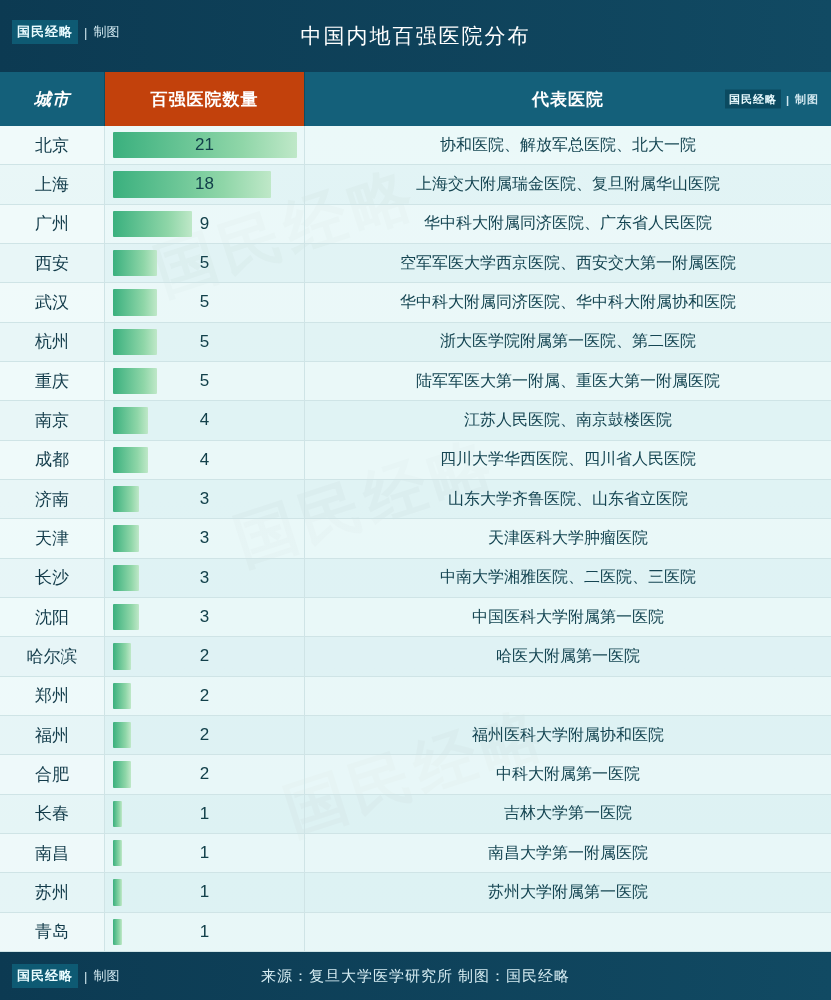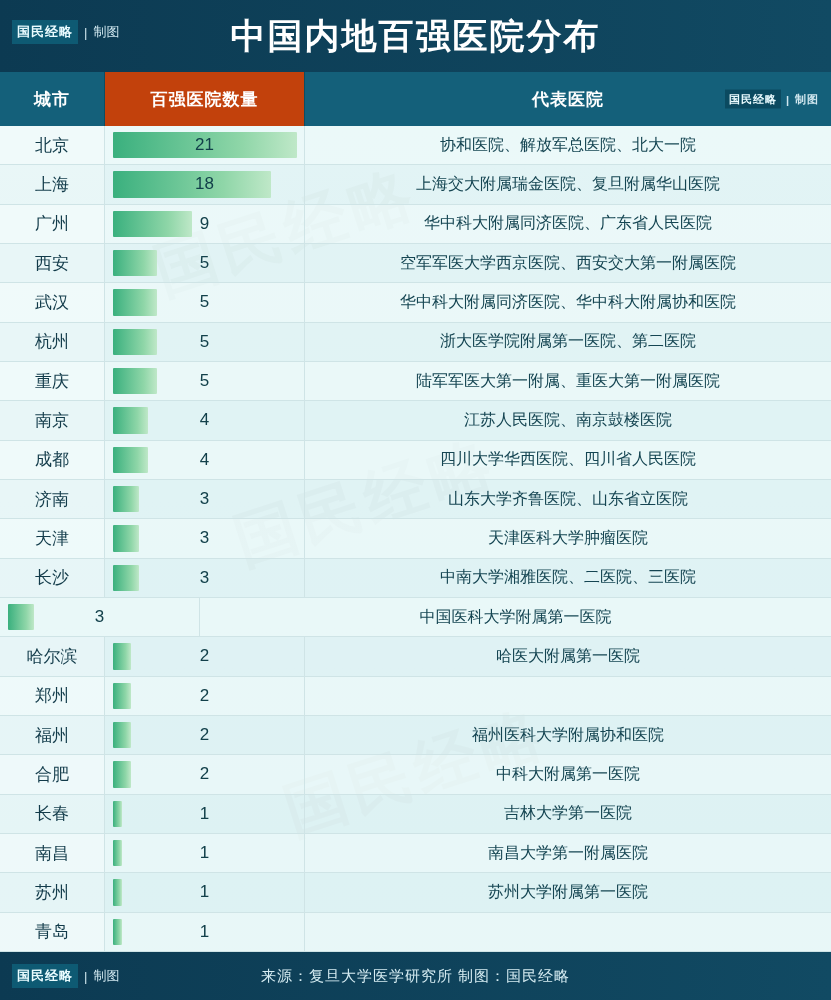--- a/index.html
+++ b/index.html
@@ -48,22 +48,22 @@
     background: #0d3c55;
     background: linear-gradient(90deg, #0c3a52 0%, #114a63 100%);
     display: flex;
     align-items: center;
     justify-content: center;
     position: relative;
     flex: 0 0 auto;
   }
   .title-text {
     color: #ffffff;
-    font-size: 35px;
-    font-weight: bold;
+    font-size: 21px;
+    font-weight: normal;
     letter-spacing: 2px;
     font-family: "Liberation Serif", serif;
   }
   .brand-left {
     position: absolute;
     left: 12px;
     top: 20px;
     display: flex;
     align-items: center;
     gap: 6px;
@@ -91,21 +91,21 @@
     display: flex;
     align-items: center;
     justify-content: center;
     color: #ffffff;
     font-size: 17px;
     font-weight: bold;
     letter-spacing: 1px;
     border-right: 1px solid #0c4d63;
     position: relative;
   }
-  .hdr .c0 { width: 105px; background: #14607a; }
+  .hdr .c0 { width: 105px; background: #14607a; font-style: italic; }
   .hdr .c1 { width: 200px; background: #c2410c; }
   .hdr .c2 { flex: 1; background: #14607a; justify-content: center; border-right: none; }
   .hdr-brand {
     position: absolute;
     right: 12px;
     top: 50%;
     transform: translateY(-50%);
     display: flex;
     align-items: center;
     gap: 5px;
@@ -310,20 +310,21 @@
       </div>
       <div class="row">
         <div class="city">长沙</div>
         <div class="barcell">
           <div class="bar" style="width: 26.2857px;"></div>
           <div class="barval">3</div>
         </div>
         <div class="hosp">中南大学湘雅医院、二医院、三医院</div>
       </div>
       <div class="row">
+        <div class="city">沈阳</div>
         <div class="barcell">
           <div class="bar" style="width: 26.2857px;"></div>
           <div class="barval">3</div>
         </div>
         <div class="hosp">中国医科大学附属第一医院</div>
       </div>
       <div class="row">
         <div class="city">哈尔滨</div>
         <div class="barcell">
           <div class="bar" style="width: 17.5238px;"></div>

